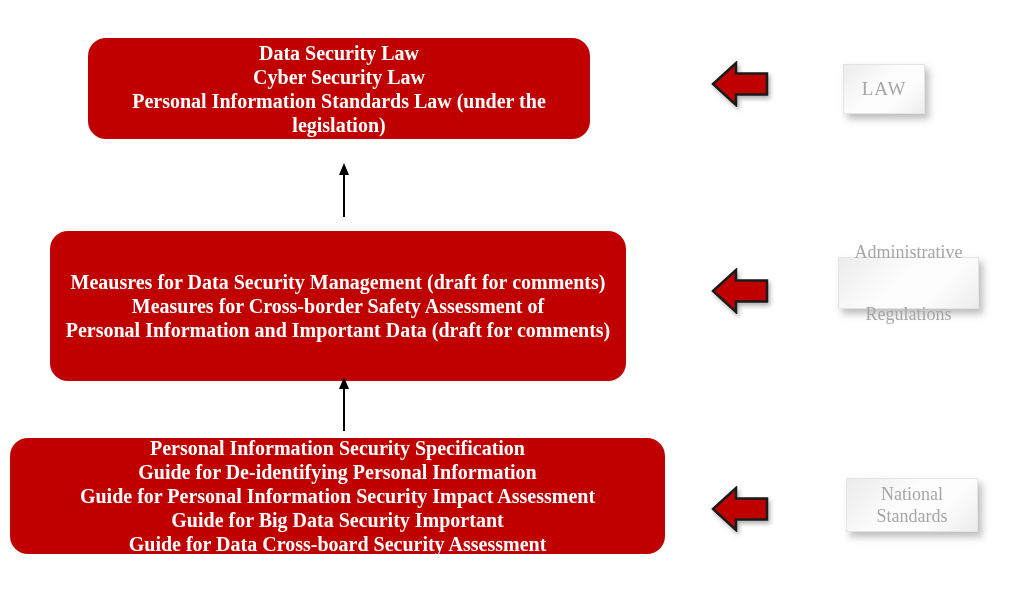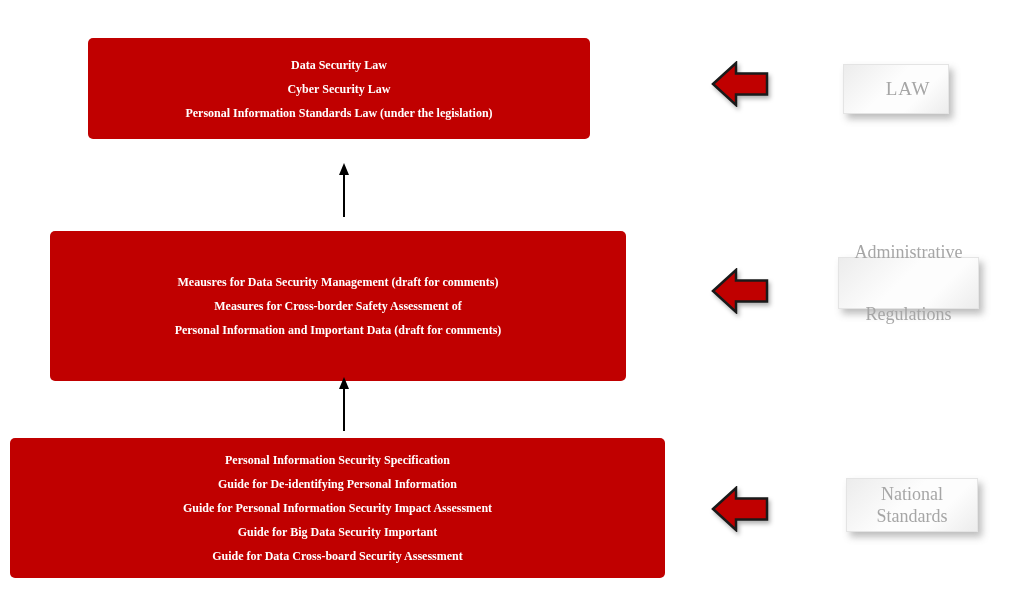--- a/index.html
+++ b/index.html
@@ -6,51 +6,51 @@
   .canvas{
     position:relative;
     width:1018px;height:604px;
     background:#ffffff;
     font-family:"Liberation Serif","DejaVu Serif",serif;
     overflow:hidden;
   }
   .redbox{
     position:absolute;
     background:var(--box-fill,#C00000);
-    border-radius:5px;
+    border-radius:18px;
     color:var(--box-text,#ffffff);
     display:flex;flex-direction:column;justify-content:center;
     text-align:center;
     font-weight:bold;
-    font-size:12px;line-height:24px;
+    font-size:20px;line-height:24px;
   }
   .box1{left:88px;top:38px;width:502px;height:101px;}
   .box2{left:50px;top:231px;width:576px;height:150px;}
-  .box3{left:10px;top:438px;width:655px;height:140px;}
+  .box3{left:10px;top:438px;width:655px;height:116px;}
   .up-arrow{position:absolute;width:14px;height:56px;}
   .up1{left:337px;top:162px;}
   .up2{left:337px;top:376px;}
   .red-arrow{
     position:absolute;width:58px;height:46px;
     filter:drop-shadow(2px 3px 2px rgba(0,0,0,0.30));
   }
   .ra1{left:711px;top:61px;}
   .ra2{left:711px;top:268px;}
   .ra3{left:711px;top:486px;}
   .label-tile{
     position:absolute;
     display:flex;flex-direction:column;justify-content:center;
     text-align:center;
     color:var(--label-text,#A6A6A6);
     background:linear-gradient(135deg,var(--label-bg-dark,#ECECEC) 0%,var(--label-bg-light,#FDFDFD) 45%,var(--label-bg-light,#FDFDFD) 70%,var(--label-bg-dark,#ECECEC) 100%);
     border:1px solid #e4e4e4;
     box-shadow:4px 5px 7px rgba(110,110,110,0.45);
     font-size:18px;line-height:22px;
   }
-  .lab1{left:843px;top:64px;width:80px;height:48px;font-size:19px;letter-spacing:1px;padding-left:24px;}
+  .lab1{left:843px;top:64px;width:80px;height:48px;font-size:19px;letter-spacing:1px;}
   .lab2{left:838px;top:257px;width:139px;height:50px;gap:40px;}
   .lab3{left:846px;top:478px;width:130px;height:52px;}
 </style>
 </head>
 <body>
 
 <div class="canvas">
 
   <div class="redbox box1">
     <div>Data Security Law</div>

